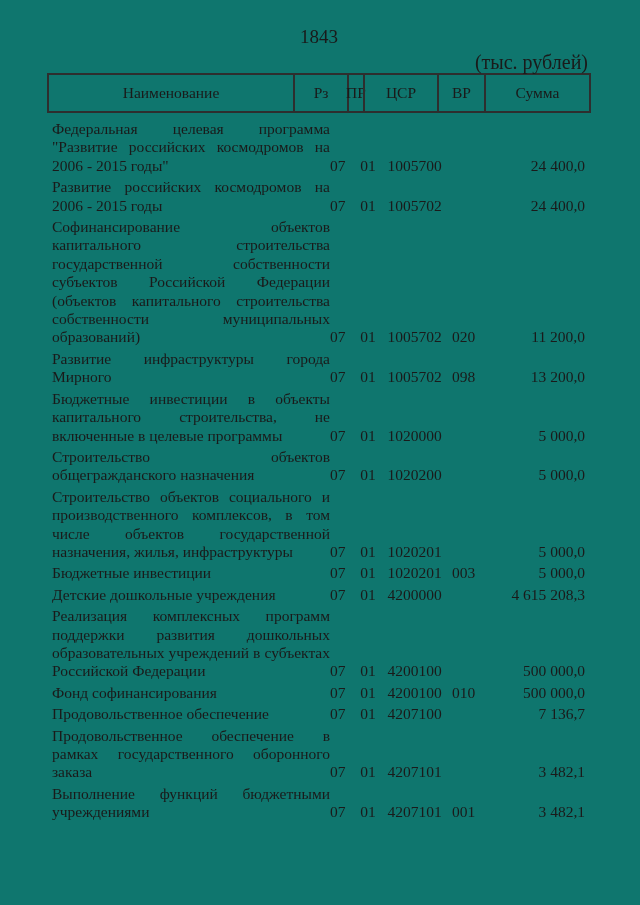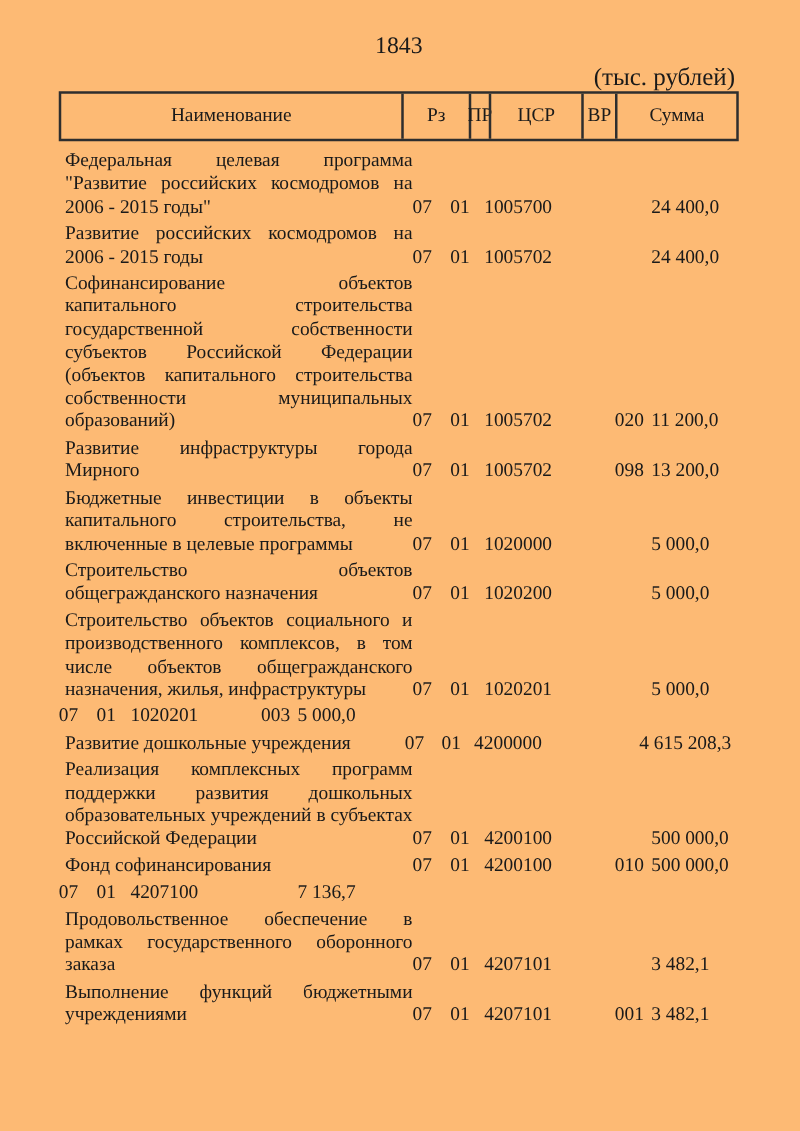--- a/index.html
+++ b/index.html
@@ -4,21 +4,21 @@
 <style>
   html, body {
     margin: 0;
     padding: 0;
     background: #ffffff;
   }
   .page {
     position: relative;
     width: 640px;
     height: 905px;
-    background: #fdba74;
+    background: #0f766e;
     color: #1a1a1a;
     font-family: "Liberation Serif", "DejaVu Serif", serif;
     overflow: hidden;
   }
   .page-number {
     width: 544px;
     margin: 0 0 0 47px;
     padding-top: 26px;
     text-align: center;
     font-size: 19px;
@@ -43,47 +43,47 @@
   }
   .th {
     display: flex;
     align-items: center;
     justify-content: center;
     box-sizing: border-box;
     font-size: 15.5px;
     white-space: nowrap;
   }
   .th + .th { border-left: 2px solid #2e2e2e; }
-  .th.c-name { width: 272px; }
+  .th.c-name { width: 244px; }
   .th.c-rz   { width: 54px; }
   .th.c-pr   { width: 16px; }
   .th.c-csr  { width: 74px; }
-  .th.c-vr   { width: 27px; }
+  .th.c-vr   { width: 47px; }
   .th.c-sum  { flex: 1; }
 
   .tbody { padding-top: 7px; }
   .trow {
     display: flex;
     align-items: flex-end;
     margin: 0 0 3px 0;
     font-size: 15.5px;
     line-height: 18.4px;
   }
   .cell { box-sizing: border-box; }
   .cell.name {
     width: 283px;
     padding-left: 5px;
     text-align: justify;
     text-align-last: left;
   }
   .cell.rz  { width: 23px; text-align: left; }
   .cell.pr  { width: 30px; text-align: center; }
   .cell.csr { width: 63px; text-align: center; }
-  .cell.vr  { width: 35px; text-align: center; margin-left: 40px; }
-  .cell.sum { flex: 1; padding-right: 6px; white-space: nowrap; }
+  .cell.vr  { width: 35px; text-align: center; }
+  .cell.sum { flex: 1; text-align: right; padding-right: 6px; white-space: nowrap; }
 </style>
 </head>
 <body>
 
 <div class="page">
 
   <div class="page-number">1843</div>
 
   <div class="units-note">(тыс. рублей)</div>
 
@@ -141,36 +141,37 @@
   </div>
         <div class="trow">
     <div class="cell name">Строительство объектов общегражданского назначения</div>
     <div class="cell rz">07</div>
     <div class="cell pr">01</div>
     <div class="cell csr">1020200</div>
     <div class="cell vr"></div>
     <div class="cell sum">5 000,0</div>
   </div>
         <div class="trow">
-    <div class="cell name">Строительство объектов социального и производственного комплексов, в том числе объектов общегражданского назначения, жилья, инфраструктуры</div>
+    <div class="cell name">Строительство объектов социального и производственного комплексов, в том числе объектов государственной назначения, жилья, инфраструктуры</div>
     <div class="cell rz">07</div>
     <div class="cell pr">01</div>
     <div class="cell csr">1020201</div>
     <div class="cell vr"></div>
     <div class="cell sum">5 000,0</div>
   </div>
         <div class="trow">
+    <div class="cell name">Бюджетные инвестиции</div>
     <div class="cell rz">07</div>
     <div class="cell pr">01</div>
     <div class="cell csr">1020201</div>
     <div class="cell vr">003</div>
     <div class="cell sum">5 000,0</div>
   </div>
         <div class="trow">
-    <div class="cell name">Развитие дошкольные учреждения</div>
+    <div class="cell name">Детские дошкольные учреждения</div>
     <div class="cell rz">07</div>
     <div class="cell pr">01</div>
     <div class="cell csr">4200000</div>
     <div class="cell vr"></div>
     <div class="cell sum">4 615 208,3</div>
   </div>
         <div class="trow">
     <div class="cell name">Реализация комплексных программ поддержки развития дошкольных образовательных учреждений в субъектах Российской Федерации</div>
     <div class="cell rz">07</div>
     <div class="cell pr">01</div>
@@ -180,20 +181,21 @@
   </div>
         <div class="trow">
     <div class="cell name">Фонд софинансирования</div>
     <div class="cell rz">07</div>
     <div class="cell pr">01</div>
     <div class="cell csr">4200100</div>
     <div class="cell vr">010</div>
     <div class="cell sum">500 000,0</div>
   </div>
         <div class="trow">
+    <div class="cell name">Продовольственное обеспечение</div>
     <div class="cell rz">07</div>
     <div class="cell pr">01</div>
     <div class="cell csr">4207100</div>
     <div class="cell vr"></div>
     <div class="cell sum">7 136,7</div>
   </div>
         <div class="trow">
     <div class="cell name">Продовольственное обеспечение в рамках государственного оборонного заказа</div>
     <div class="cell rz">07</div>
     <div class="cell pr">01</div>

